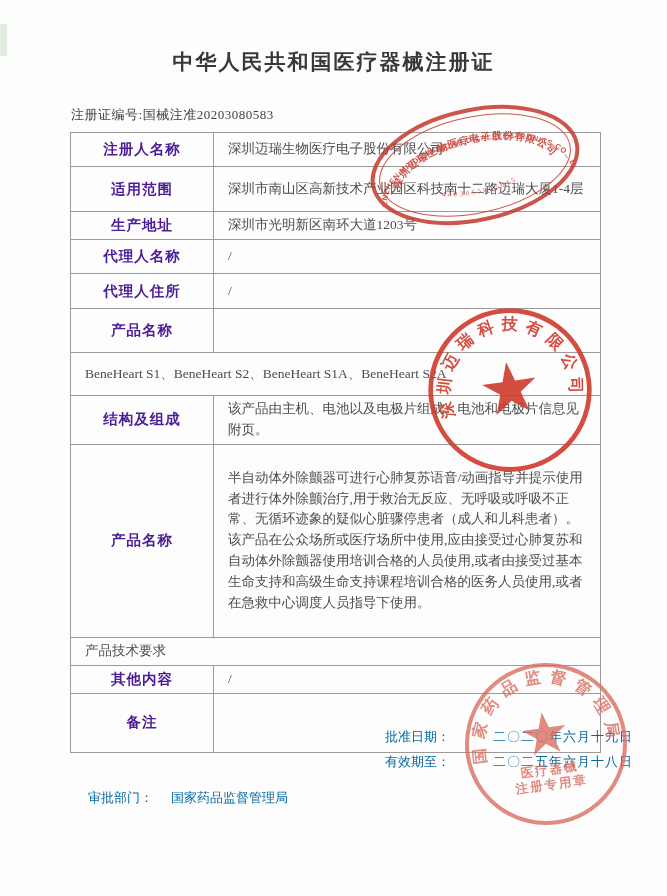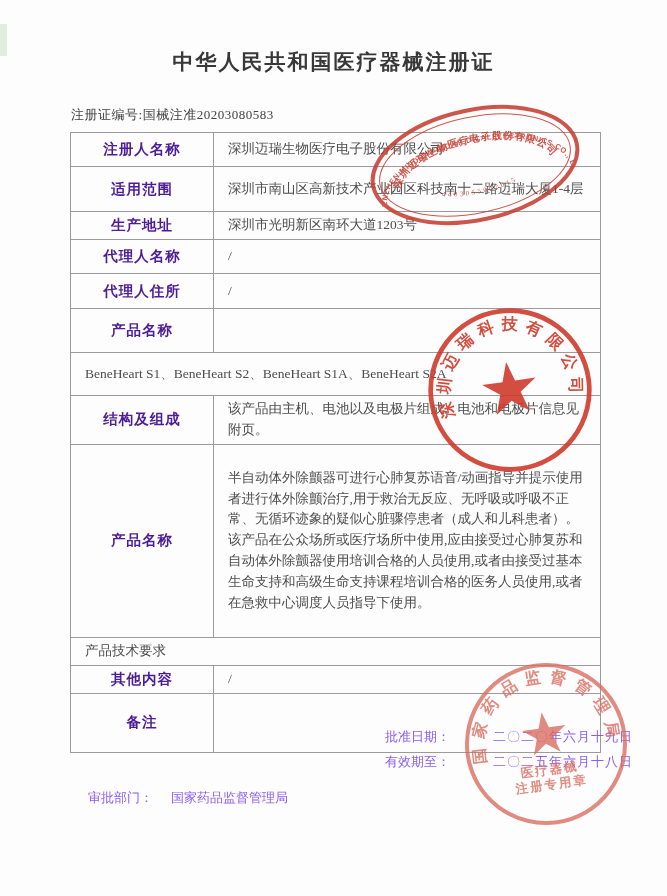--- a/index.html
+++ b/index.html
@@ -38,21 +38,21 @@
     font-size:14.5px;font-weight:bold;color:#4c1d95;
     border-right:1px solid #9b9b9b;
     letter-spacing:1px;text-align:center;padding:2px 4px;box-sizing:border-box;
   }
   .cell-value{
     flex:1;display:flex;align-items:center;
     font-size:13.5px;color:#4c4c4c;line-height:1.55;
     padding:3px 10px 3px 14px;box-sizing:border-box;
     white-space:pre-wrap;
   }
-  .footer-label,.footer-value{font-size:13px;color:#8b5cf6;}
+  .footer-label,.footer-value{font-size:13px;color:#0369a1;}
   .f-approval{position:absolute;left:88px;top:788px;}
   .f-approval .footer-value{margin-left:18px;}
   .f-date{position:absolute;left:385px;top:727px;}
   .f-expiry{position:absolute;left:385px;top:752px;}
   .f-date .footer-value,.f-expiry .footer-value{margin-left:43px;letter-spacing:1px;}
   .stamp{position:absolute;pointer-events:none;}
   .stamp svg{display:block;}
   .st-oval{left:365px;top:105px;transform:rotate(-12deg);opacity:.85;}
   .st-tech{left:425px;top:305px;transform:rotate(-8deg);opacity:.9;}
   .st-nmpa{left:461px;top:659px;transform:rotate(-8deg);opacity:.78;}

